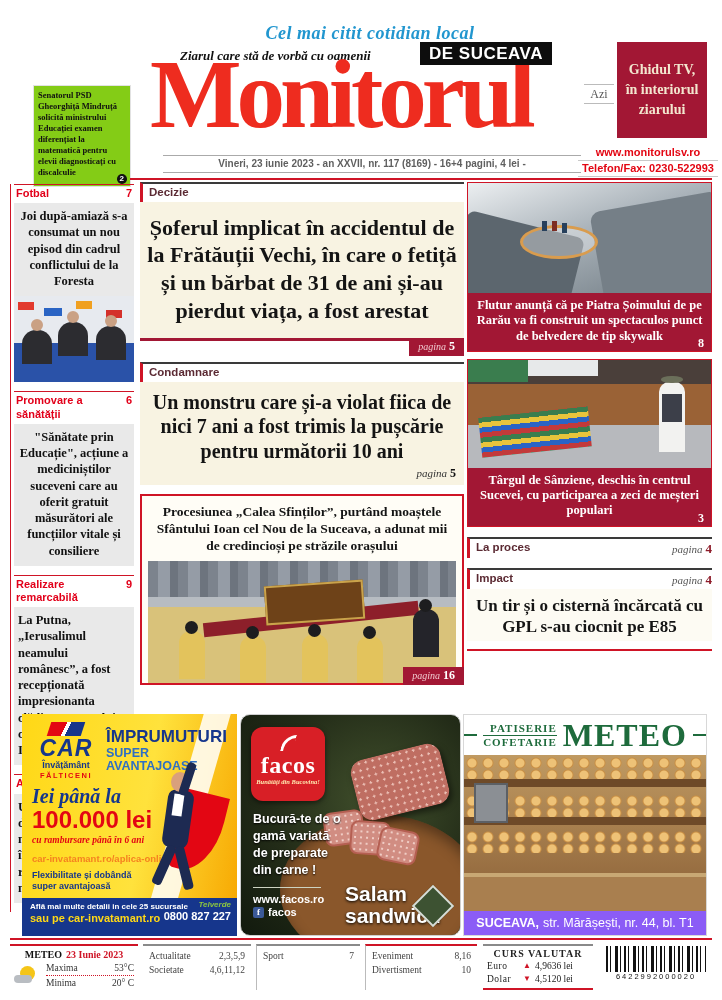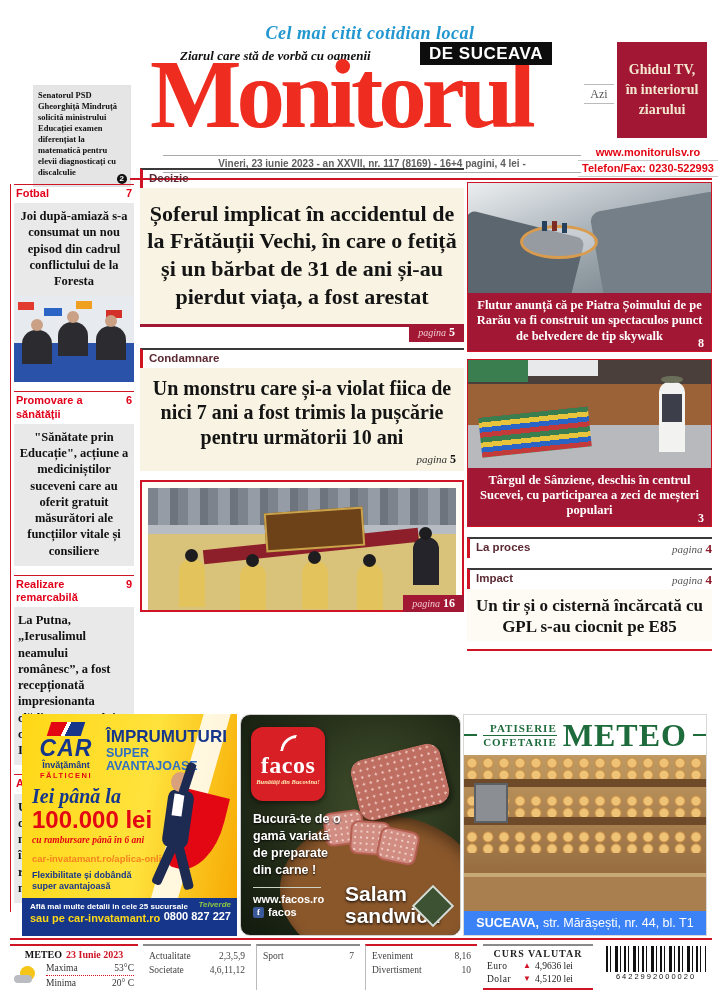--- a/index.html
+++ b/index.html
@@ -4,21 +4,21 @@
 <style>
   * { margin:0; padding:0; box-sizing:border-box; }
   html,body { background:#d7d7d7; }
   .page{position:relative;width:722px;height:1000px;margin:0 auto;background:#fff;overflow:hidden;
         font-family:"Liberation Sans",sans-serif;color:#1a1a1a;}
   .serif{font-family:"Liberation Serif",serif;}
 
   
   .teaser{position:absolute;left:22px;top:24px;width:112px;height:150px;}
   .teaser-img{position:absolute;inset:0;background:linear-gradient(#f0f2f5,#dfe2e8);overflow:hidden;}
-  .teaser-cap{position:absolute;left:12px;top:62px;width:96px;background:#e5e5e5;padding:4px 4px 8px 4px;
+  .teaser-cap{position:absolute;left:12px;top:62px;width:96px;background:#84cc16;padding:4px 4px 8px 4px;
       font:bold 8.5px/1.3 "Liberation Serif",serif;color:#111;box-shadow:0 0 0 1px #e2e2e2;}
   .t-page{position:absolute;right:3px;bottom:2px;background:#111;color:#fff;font:bold 8px/1 "Liberation Sans",sans-serif;
       padding:1px 3px;border-radius:50%;}
   .tagline{position:absolute;left:170px;top:24px;width:400px;text-align:center;
       font:bold italic 18px/1 "Liberation Serif",serif;color:#2196cf;letter-spacing:.5px;}
   .subtitle{position:absolute;left:180px;top:49px;width:238px;
       font:bold italic 13px/1.1 "Liberation Serif",serif;color:#111;}
   .region{position:absolute;left:420px;top:42px;background:#0d0d0d;color:#fff;
       font:bold 17px/1 "Liberation Sans",sans-serif;padding:3px 9px;z-index:3;letter-spacing:.5px;}
   .brand{position:absolute;left:150px;top:44px;width:440px;z-index:2;
@@ -44,21 +44,21 @@
   .s-center{text-align:center;}
   .photo{position:relative;overflow:hidden;}
   .ph-press{height:86px;background:linear-gradient(#e7eaef 0 55%,#2a52a8 55% 100%);}
   .pr-sp1{position:absolute;left:4px;top:6px;width:16px;height:8px;background:#e23a2e;}
   .pr-sp2{position:absolute;left:30px;top:12px;width:18px;height:8px;background:#2a64c4;}
   .pr-sp3{position:absolute;left:62px;top:5px;width:16px;height:8px;background:#f0a020;}
   .pr-sp4{position:absolute;left:92px;top:14px;width:16px;height:8px;background:#d4302a;}
   .pr-fig{position:absolute;width:30px;height:34px;border-radius:14px 14px 0 0;background:#2c2c30;}
   .pr-fig::before{content:"";position:absolute;left:9px;top:-11px;width:12px;height:12px;border-radius:50%;background:#caa184;}
   
-  .center{position:absolute;left:140px;top:168px;width:324px;}
+  .center{position:absolute;left:140px;top:182px;width:324px;}
   .kick{display:flex;align-items:center;justify-content:space-between;border-top:2px solid #3a3a3a;padding:3px 0 3px 6px;
       border-left:3px solid #cf1426;font:bold 11.5px/1 "Liberation Sans",sans-serif;color:#5b2a33;}
   .pg-note{font:italic 11px/1 "Liberation Serif",serif;color:#555;font-weight:normal;}
   .pg-note b{color:#8d1a28;font-style:normal;font-size:13px;margin-left:3px;}
   .lead-head{background:#f8f3e2;padding:12px 4px 14px;text-align:center;
       font:bold 22px/1.26 "Liberation Serif",serif;color:#141414;}
   .lead-foot{position:relative;border-top:3px solid #a21734;height:15px;}
   .ptab{position:absolute;right:0;top:-3px;background:#a21734;padding:2px 9px;
       font:italic 10px/1.1 "Liberation Serif",serif;color:#f0c9cf;}
   .ptab b{color:#fff;font-style:normal;font-size:12px;margin-left:3px;}
@@ -158,21 +158,21 @@
   .mo-small{text-align:right;font:bold 11px/1.1 "Liberation Serif",serif;color:#1e6b3c;letter-spacing:1px;}
   .mo-small div{border-bottom:1px solid #1e6b3c;}
   .mo-small div:last-child{border-bottom:none;}
   .mo-brand{font:bold 32px/1 "Liberation Serif",serif;color:#1e6b3c;letter-spacing:1px;}
   .mo-dash{width:18px;border-top:2px solid #1e6b3c;}
   .ph-bakery{height:156px;background:linear-gradient(#c09a62,#8a5f36);}
   .bk-shelf{position:absolute;left:0;width:100%;height:8px;background:#6e4a28;}
   .bk-buns{position:absolute;left:0;width:100%;height:22px;background-image:radial-gradient(circle,#eec277 4px,#c98f44 5px,transparent 6px);background-size:16px 12px;}
   .bk-counter{position:absolute;left:0;bottom:0;width:100%;height:38px;background:#a97f4f;border-top:4px solid #c8a874;}
   .bk-oven{position:absolute;left:10px;top:28px;width:34px;height:40px;background:#8b8f94;border:2px solid #5c6065;}
-  .mo-foot{height:25px;background:#3b82f6;color:#fff;display:flex;align-items:center;justify-content:center;font:12.5px/1 "Liberation Sans",sans-serif;}
+  .mo-foot{height:25px;background:#8b5cf6;color:#fff;display:flex;align-items:center;justify-content:center;font:12.5px/1 "Liberation Sans",sans-serif;}
   .mo-foot b{margin-right:4px;}
 
   
   .foot-rule{position:absolute;left:10px;top:938px;width:702px;border-top:2px solid #cf1426;}
   .footer{position:absolute;left:10px;top:944px;width:702px;height:46px;display:flex;font-family:"Liberation Serif",serif;}
   .f-meteo{width:128px;border-top:2px solid #cf1426;padding:2px 4px;}
   .fm-t{font:bold 10px/1.3 "Liberation Serif",serif;color:#111;text-align:center;}
   .fm-t b{color:#cf1426;margin-left:4px;}
   .fm-row{display:flex;align-items:center;gap:6px;}
   .wicon{position:relative;width:26px;height:20px;}
@@ -286,20 +286,21 @@
 
     <section class="second">
       <div class="kick">
         <span>Condamnare</span>
       </div>
       <h2 class="second-head">Un monstru care și-a violat fiica de nici 7 ani a fost trimis la pușcărie pentru următorii 10 ani</h2>
       <div class="pg-right"><span>pagina</span><b>5</b></div>
     </section>
 
     <section class="proc-box">
+      <h3 class="proc-head">Procesiunea „Calea Sfinților”, purtând moaștele Sfântului Ioan cel Nou de la Suceava, a adunat mii de credincioși pe străzile orașului</h3>
       <div class="photo ph-proc">
         <i class="pc-crowd"></i>
         <i class="pc-bier"></i>
         <i class="pc-box"></i>
         <i class="pc-monk" style="left:10%;top:58%"></i>
         <i class="pc-monk" style="left:30%;top:62%"></i>
         <i class="pc-monk" style="left:50%;top:60%"></i>
         <i class="pc-monk" style="left:68%;top:62%"></i>
         <i class="pc-monk pc-dark" style="left:86%;top:40%"></i>
       </div>

